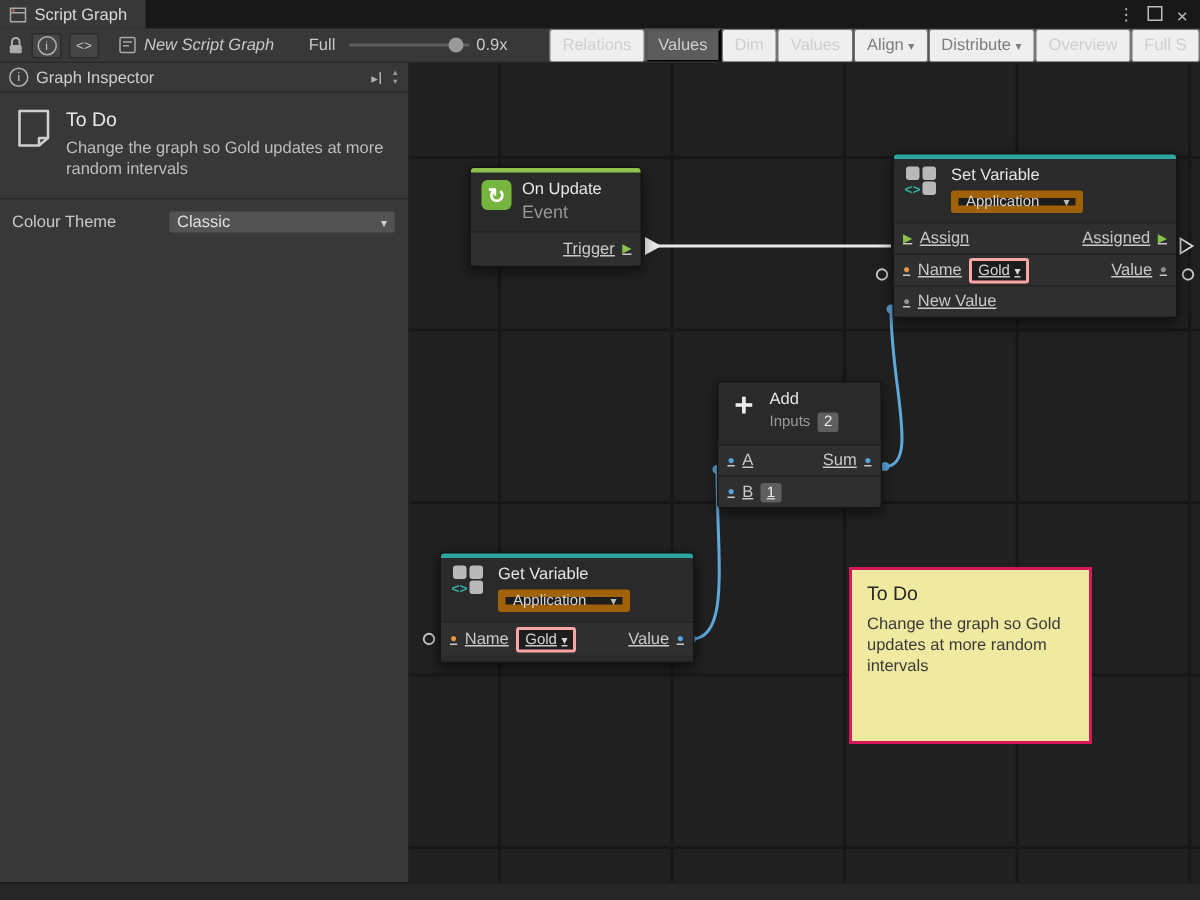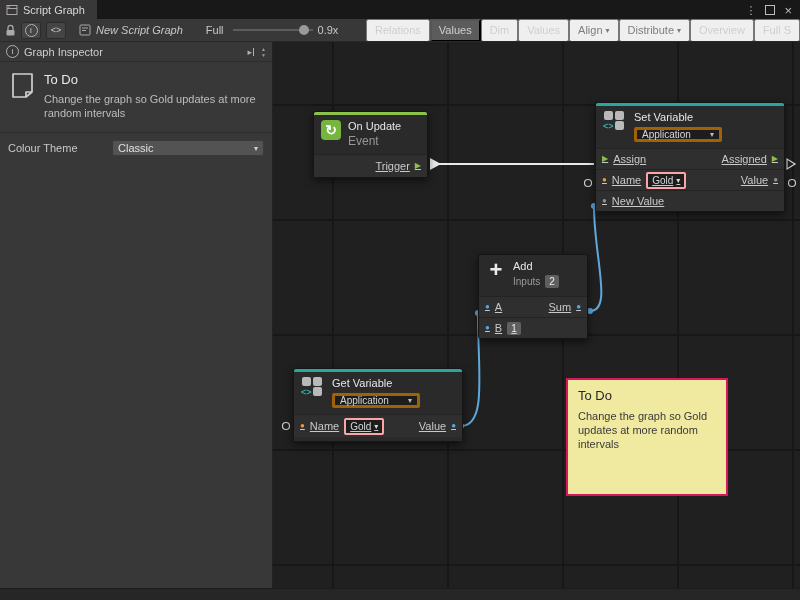--- a/index.html
+++ b/index.html
@@ -64,21 +64,21 @@
   
   .node{position:absolute;background:#2a2a2a;border:1px solid #151515;border-radius:3px;
         box-shadow:0 3px 9px rgba(0,0,0,.55);z-index:2;box-sizing:border-box;}
   .strip{height:3px;border-radius:2px 2px 0 0;}
   .strip.green{background:#8cc24a;}
   .strip.teal{background:#2ba5a0;}
   .nhead{display:flex;gap:7px;padding:5px 7px 6px 7px;align-items:flex-start;}
   .ntitle{font-size:11px;color:#e6e6e6;}
   .nsub{font-size:12px;color:#969696;margin-top:2px;}
   .nhead-col{display:flex;flex-direction:column;}
-  .dd{display:flex;align-items:center;gap:16px;background:#1d1d1d;border:3px solid #a16207;border-radius:2px;
+  .dd{display:flex;align-items:center;gap:16px;background:#1d1d1d;border:5px solid #a16207;border-radius:2px;
       height:15px;padding:0 5px;font-size:10px;color:#d6d6d6;margin-top:4px;width:88px;box-sizing:border-box;}
   .dd .caret{margin-left:auto;color:#bdbdbd;}
   .mini-dd{display:flex;align-items:center;gap:3px;background:#1d1d1d;border:2px solid #fca5a5;border-radius:2px;
            height:13px;padding:0 4px;font-size:10px;color:#d6d6d6;}
   .prow{height:20px;display:flex;align-items:center;padding:0 6px;gap:5px;background:#2f2f2f;
         border-top:1px solid #232323;font-size:11px;color:#c9c9c9;text-decoration:underline;}
   .spacer{flex:1;}
   .dot{font-size:8px;line-height:1;}
   .dot.orange{color:#e59a3e;} .dot.gray{color:#8f8f8f;} .dot.blue{color:#57a4de;}
   .parrow{color:#8ac249;font-size:8px;line-height:1;}

